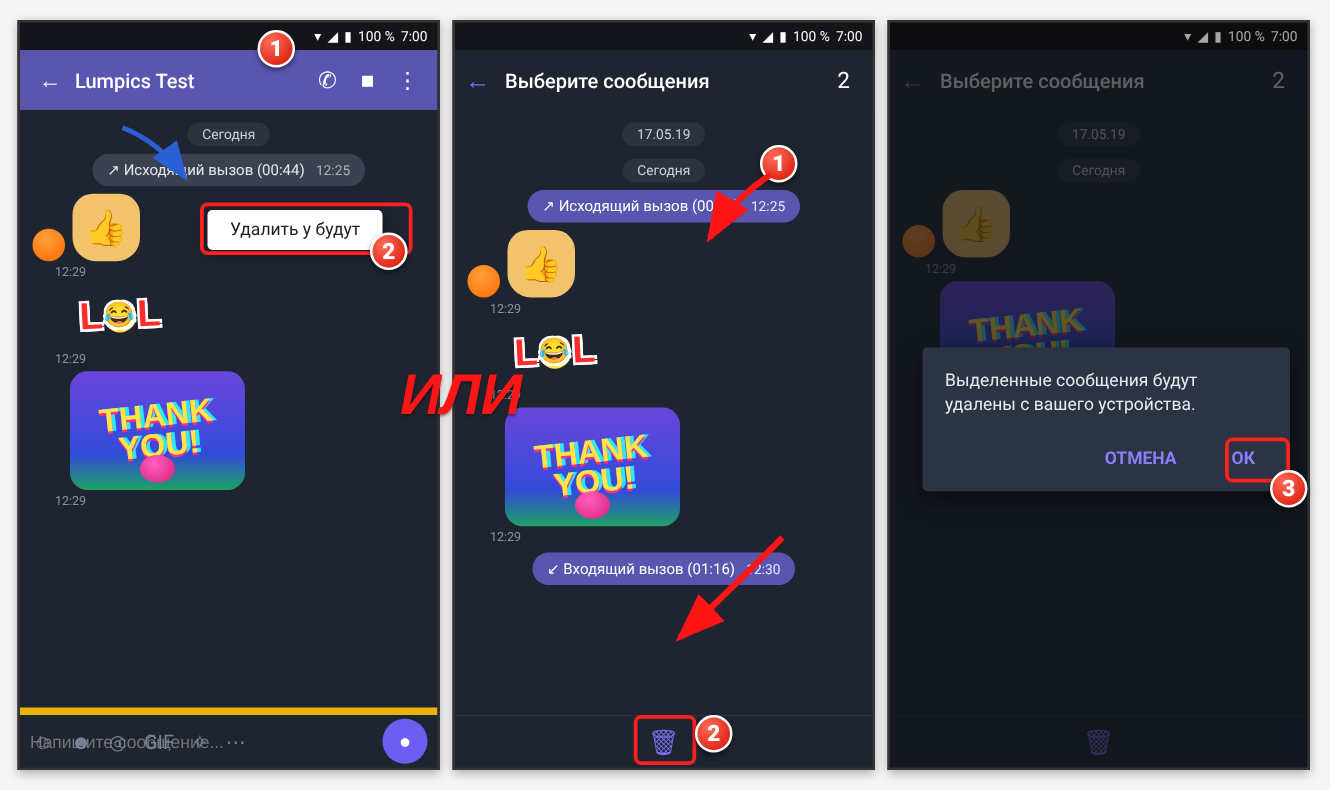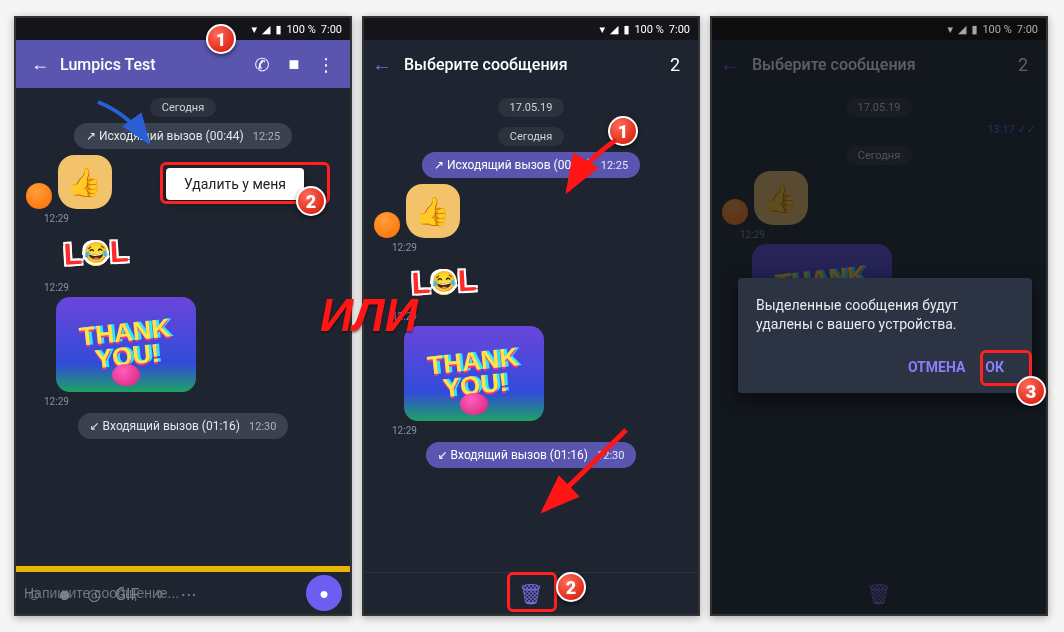--- a/index.html
+++ b/index.html
@@ -160,21 +160,21 @@
   .red-arrow { position:absolute; pointer-events:none; }
 
   
   .dialog-overlay { position:absolute; inset:0; background:rgba(0,0,0,.35); }
   .dialog {
     position:absolute; left:26px; right:14px; top:260px;
     background:#2c3443; border-radius:4px; padding:18px 18px 10px;
     color:#e8ebf0; font-size:14px; line-height:1.35;
     box-shadow:0 6px 20px rgba(0,0,0,.6);
   }
-  .dialog .btns { display:flex; justify-content:flex-end; gap:0; margin-top:18px; }
+  .dialog .btns { display:flex; justify-content:flex-end; gap:24px; margin-top:18px; }
   .dialog .btns span { color:#8c7dff; font-weight:700; padding:6px 10px; }
 
   .dim { opacity:.5; }
 
   .read-ticks { color:#6d5ef2; font-size:11px; text-align:right; padding-right:10px; }
 </style>
 </head>
 <body>
 
 <div class="phone p1">
@@ -206,39 +206,35 @@
     <div class="sticker-row" style="margin-left:40px">
       <div class="st-lol">L<span class="o"></span>L</div>
     </div>
     <div class="ts">12:29</div>
     <div class="sticker-row" style="margin-left:40px">
       <div class="st-ty">
           <span>THANK YOU!</span>
         </div>
     </div>
     <div class="ts">12:29</div>
-    <div class="call-pill">
-      <span>↙ Входящий вызов  (01:16)</span>
-      <span class="time">12:30</span>
-    </div>
   </div>
   <div class="composer">
     <input placeholder="Напишите сообщение..." style="">
     <div class="mic">●</div>
   </div>
   <div class="comp-icons" style="position:absolute;bottom:0;left:0">
     <span>☺</span>
     <span>☻</span>
     <span>◎</span>
     <span>GIF</span>
     <span>✧</span>
     <span>⋯</span>
   </div>
 
-  <div class="context-item" style="left:150px; top:150px;">Удалить у меня</div>
+  <div class="context-item" style="left:150px; top:150px;">Удалить у будут</div>
   <div class="red-box" style="left:144px; top:144px; width:170px; height:42px;"></div>
 </div>
 
 <div class="phone p2">
   <div class="statusbar">
     <span>▾</span>
     <span>◢</span>
     <span>▮</span>
     <span>100 %</span>
     <span>7:00</span>
@@ -289,21 +285,20 @@
     <span>100 %</span>
     <span>7:00</span>
   </div>
   <div class="appbar dark dim">
     <span class="back-ar">←</span>
     <span class="title">Выберите сообщения</span>
     <span class="count">2</span>
   </div>
   <div class="chat noinput dim">
     <div class="date-pill">17.05.19</div>
-    <div class="read-ticks"><span>13:17</span> ✓✓</div>
     <div class="date-pill">Сегодня</div>
     <div class="sticker-row">
       <div class="avatar"></div>
       <div class="st-thumb"></div>
     </div>
     <div class="ts">12:29</div>
     <div class="sticker-row" style="margin-left:40px">
       <div class="st-ty">
           <span>THANK YOU!</span>
         </div>

